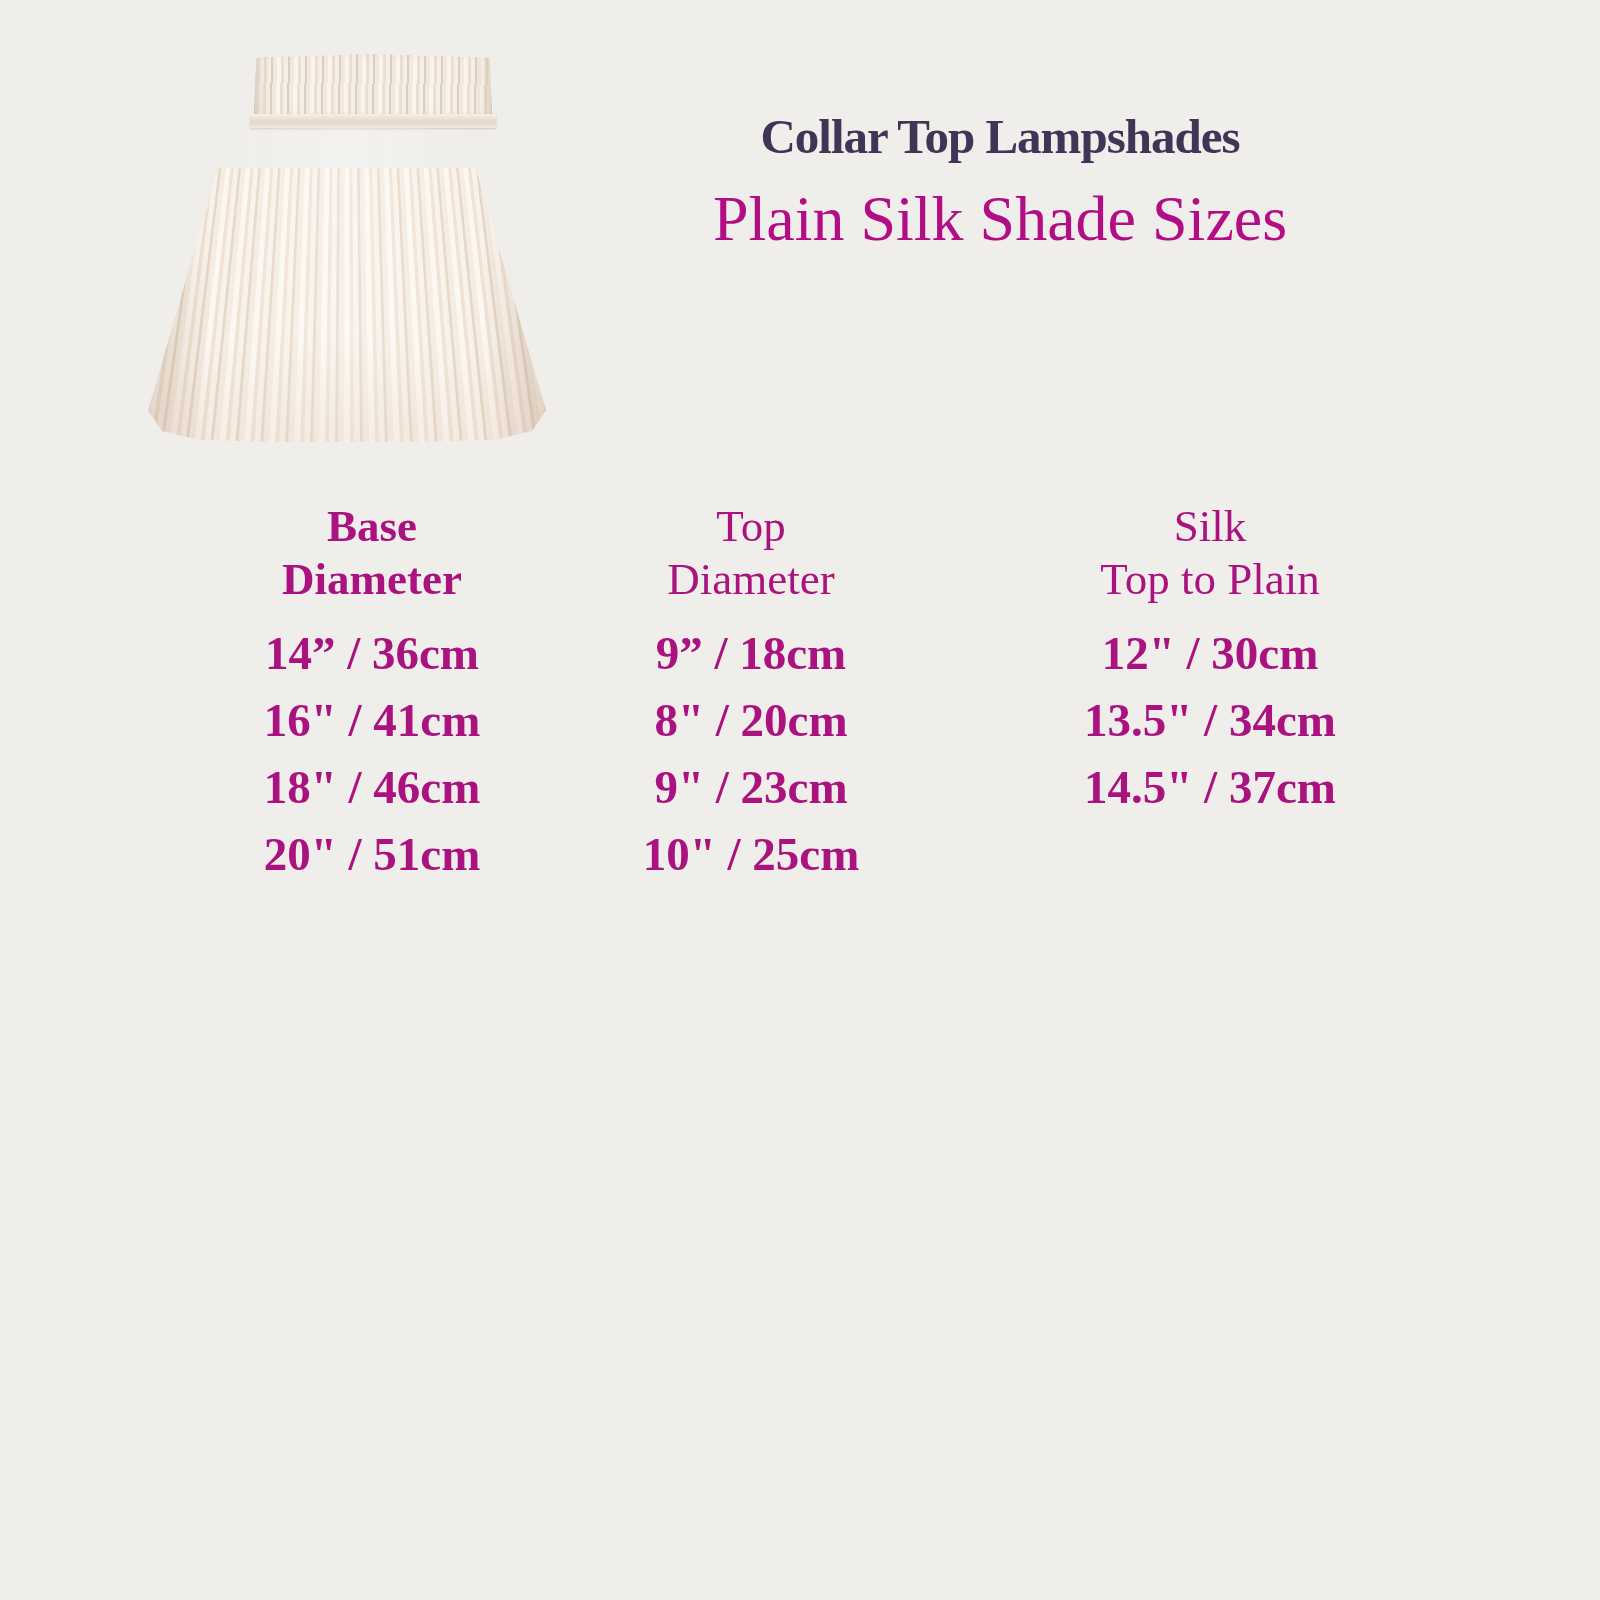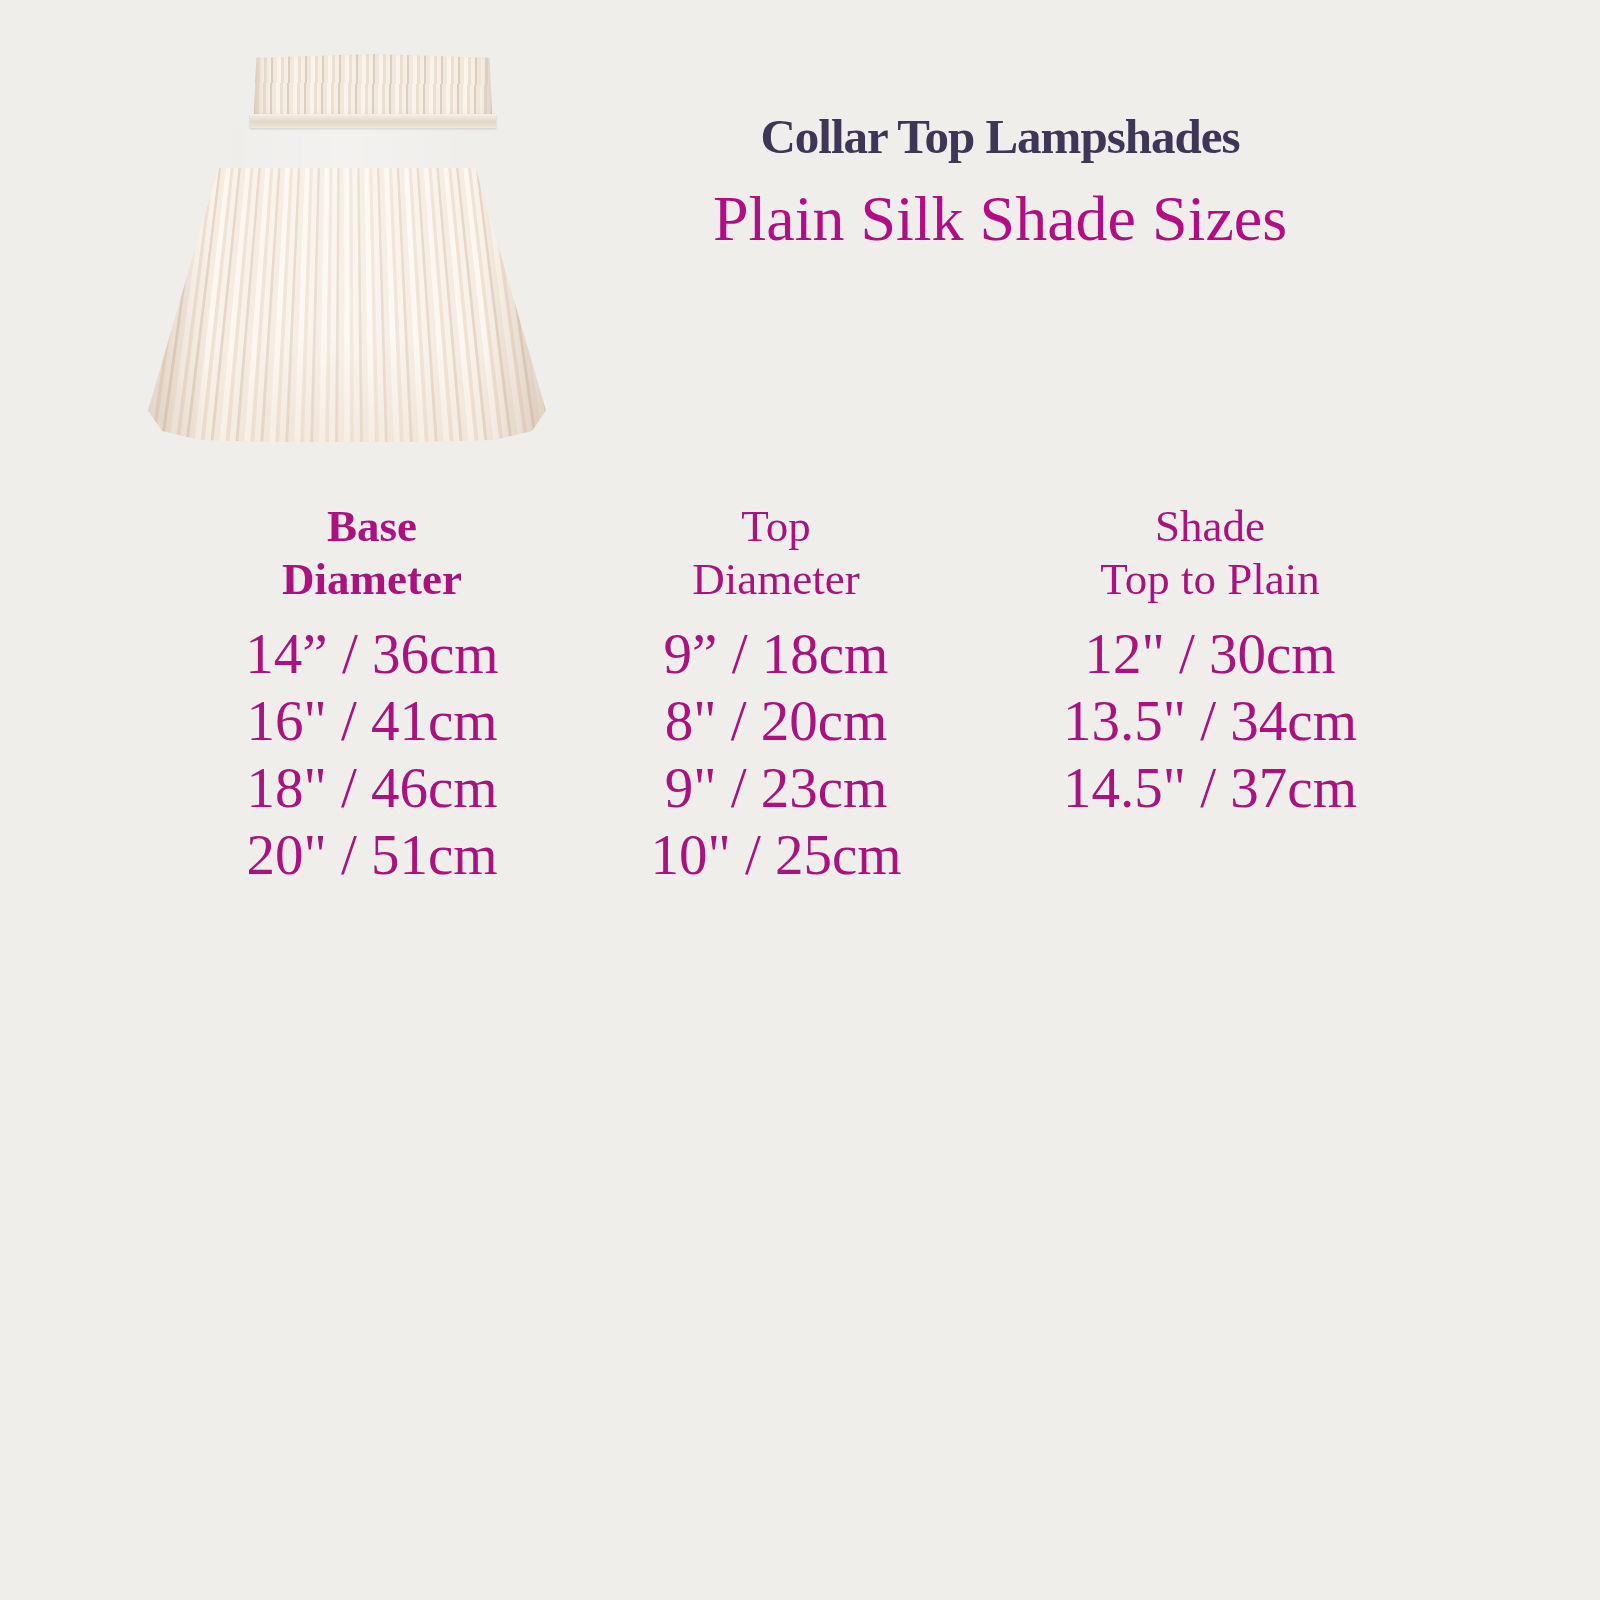--- a/index.html
+++ b/index.html
@@ -63,25 +63,25 @@
   }
   .page-subtitle{
     color:var(--accent);
     font-size:64px;font-weight:normal;margin-top:17px;letter-spacing:0;
   }
 
   
   .size-table{position:absolute;top:500px;left:0;width:1372px;height:420px;color:var(--table);}
   .col{position:absolute;top:0;width:380px;text-align:center;}
   .col-base{left:182px;}
-  .col-top{left:586px;}
+  .col-top{left:561px;}
   .col-slope{left:1020px;}
   .col-head{font-size:45px;line-height:53px;margin-bottom:14px;}
   .col-base .col-head{font-weight:bold;}
-  .cell{font-size:57px;line-height:67px;white-space:nowrap;}
+  .cell{font-size:47px;line-height:67px;white-space:nowrap;font-weight:bold;}
 </style>
 </head>
 <body>
 
 <div class="canvas">
 
   <div class="lampshade">
     <div class="collar"></div>
     <div class="trim"></div>
     <div class="shade-body">
@@ -114,21 +114,21 @@
         <div>Diameter</div>
       </div>
       <div class="cell">9” / 18cm</div>
       <div class="cell">8" / 20cm</div>
       <div class="cell">9" / 23cm</div>
       <div class="cell">10" / 25cm</div>
     </div>
 
     <div class="col col-slope">
       <div class="col-head">
-        <div>Shade</div>
+        <div>Silk</div>
         <div>Top to Plain</div>
       </div>
       <div class="cell">12" / 30cm</div>
       <div class="cell">13.5" / 34cm</div>
       <div class="cell">14.5" / 37cm</div>
     </div>
 
   </div>
 </div>
 

